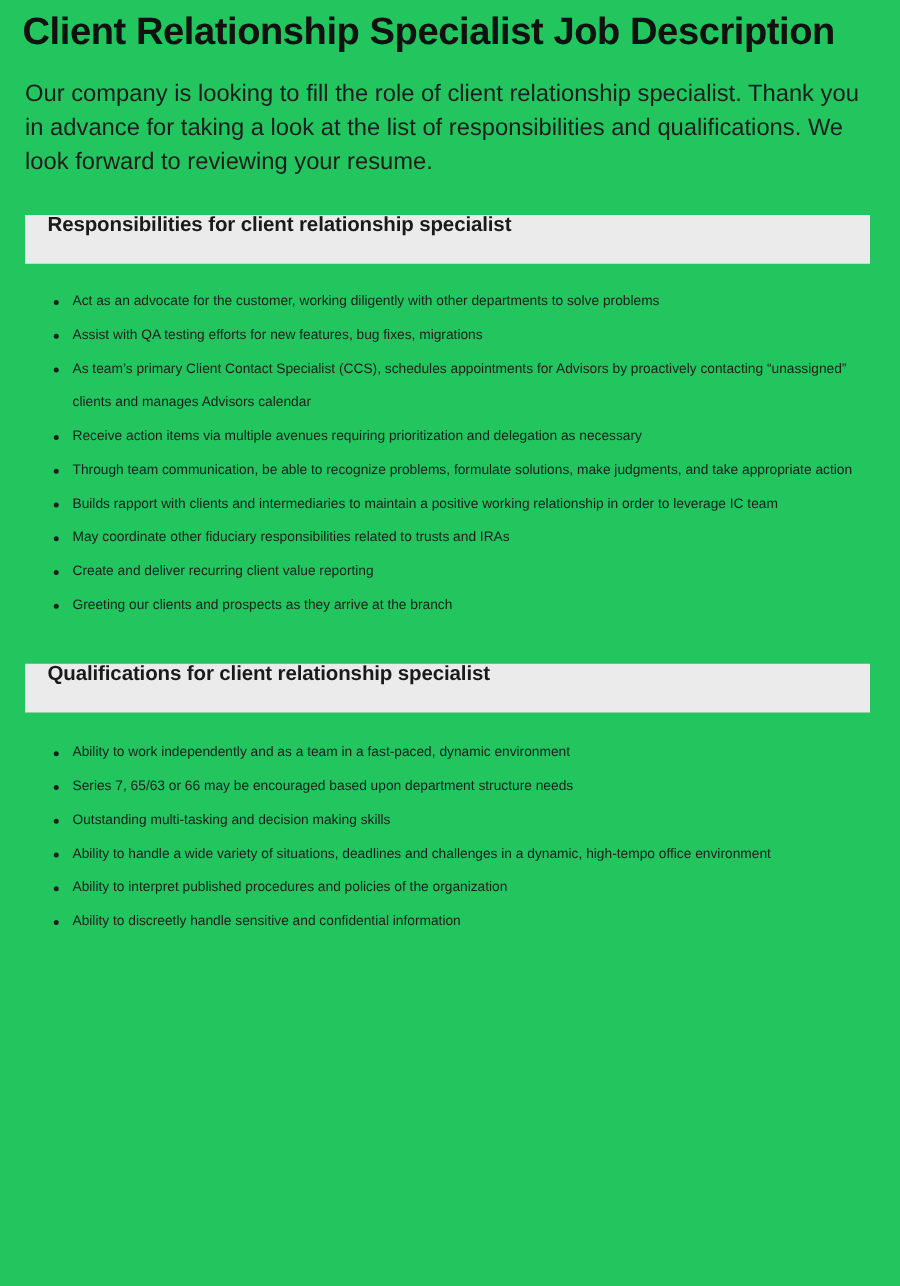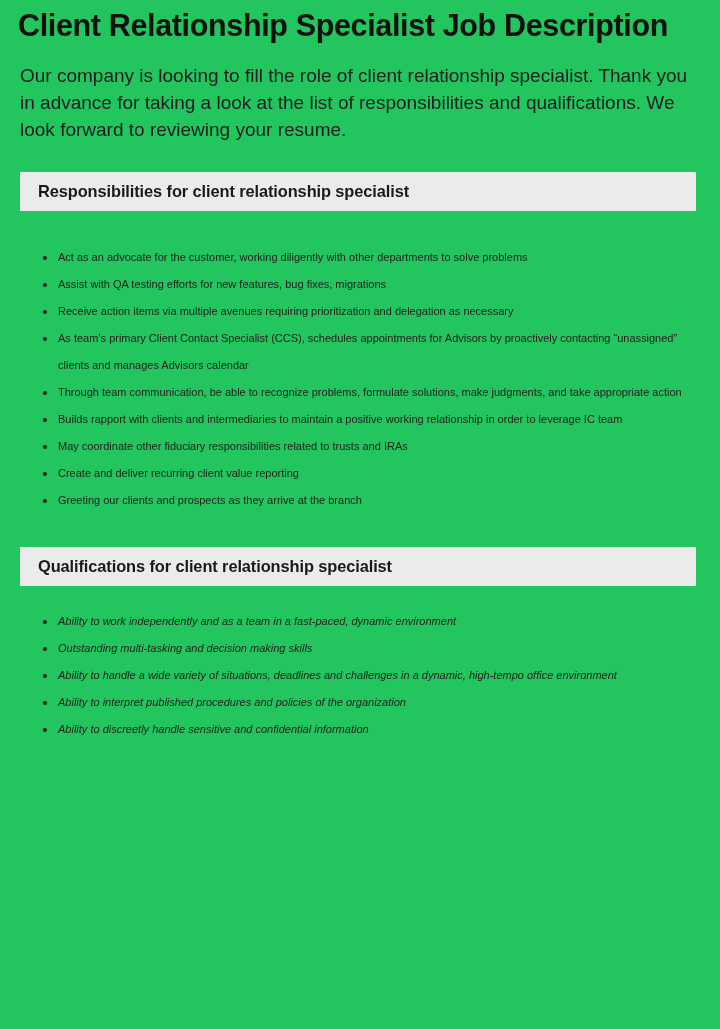--- a/index.html
+++ b/index.html
@@ -40,46 +40,46 @@
   .intro {
     margin: 0;
     padding: 18px 22px 0 20px;
     font-size: 19px;
     line-height: 27px;
     font-weight: 400;
     color: #1e1e1e;
   }
 
   .section-bar {
-    margin: 0 24px 16px 20px;
+    margin: 0 24px 0 20px;
     background: #ebebeb;
     height: 39px;
     display: flex;
-    align-items: center;
+    align-items: flex-start;
     box-sizing: border-box;
     padding-left: 18px;
   }
   .section-bar .section-title {
     font-size: 16.4px;
     font-weight: 700;
     color: #1a1a1a;
     letter-spacing: -0.1px;
     line-height: 1;
   }
 
   .section-responsibilities { margin-top: 29px; }
   .section-qualifications  { margin-top: 33px; }
 
   ul.bullets {
     margin: 0;
     padding: 0;
     list-style: none;
   }
   ul.bullets.resp { padding-top: 17px; }
-  ul.bullets.qual { padding-top: 6px; font-style: italic; }
+  ul.bullets.qual { padding-top: 19px; }
 
   ul.bullets li {
     position: relative;
     margin: 0;
     padding: 0 26px 0 58px;
     font-size: 11px;
     line-height: 27px;
     color: #1e1e1e;
   }
   ul.bullets li::before {
@@ -102,34 +102,35 @@
 
   <p class="intro">Our company is looking to fill the role of client relationship specialist. Thank you in advance for taking a look at the list of responsibilities and qualifications. We look forward to reviewing your resume.</p>
 
   <div class="section-bar section-responsibilities">
     <span class="section-title">Responsibilities for client relationship specialist</span>
   </div>
 
   <ul class="bullets resp" id="list-responsibilities">
       <li>Act as an advocate for the customer, working diligently with other departments to solve problems</li>
       <li>Assist with QA testing efforts for new features, bug fixes, migrations</li>
+      <li>As team’s primary Client Contact Specialist (CCS), schedules appointments for Advisors by proactively contacting “unassigned” clients and manages Advisors calendar</li>
       <li>Receive action items via multiple avenues requiring prioritization and delegation as necessary</li>
-      <li>As team’s primary Client Contact Specialist (CCS), schedules appointments for Advisors by proactively contacting “unassigned” clients and manages Advisors calendar</li>
       <li>Through team communication, be able to recognize problems, formulate solutions, make judgments, and take appropriate action</li>
       <li>Builds rapport with clients and intermediaries to maintain a positive working relationship in order to leverage IC team</li>
       <li>May coordinate other fiduciary responsibilities related to trusts and IRAs</li>
       <li>Create and deliver recurring client value reporting</li>
       <li>Greeting our clients and prospects as they arrive at the branch</li>
     </ul>
 
   <div class="section-bar section-qualifications">
     <span class="section-title">Qualifications for client relationship specialist</span>
   </div>
 
   <ul class="bullets qual" id="list-qualifications">
       <li>Ability to work independently and as a team in a fast-paced, dynamic environment</li>
+      <li>Series 7, 65/63 or 66 may be encouraged based upon department structure needs</li>
       <li>Outstanding multi-tasking and decision making skills</li>
       <li>Ability to handle a wide variety of situations, deadlines and challenges in a dynamic, high-tempo office environment</li>
       <li>Ability to interpret published procedures and policies of the organization</li>
       <li>Ability to discreetly handle sensitive and confidential information</li>
     </ul>
 
 </div>
 
 </body></html>

